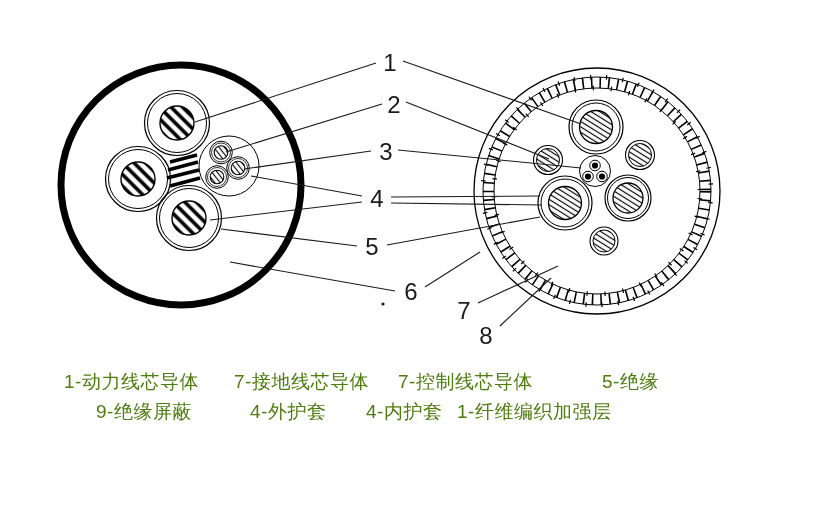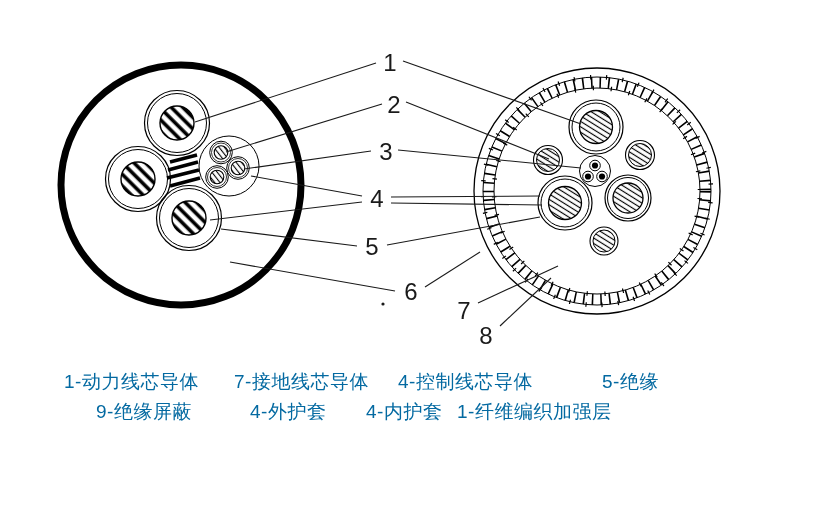--- a/index.html
+++ b/index.html
@@ -7,21 +7,21 @@
     position:relative;width:825px;height:517px;background:#fff;overflow:hidden;
     font-family:"Liberation Sans", sans-serif;color:#111;
   }
   .stage svg{position:absolute;left:0;top:0;}
   .num{
     position:absolute;transform:translate(-50%,-50%);
     font-size:24px;line-height:1;color:#1a1a1a;
     font-family:"Liberation Sans", sans-serif;
   }
   .legend-item{
-    position:absolute;font-size:19px;line-height:1.15;color:#0369a1;
+    position:absolute;font-size:19px;line-height:1.15;color:#4d7c0f;
     white-space:nowrap;letter-spacing:0.5px;
   }
 </style>
 </head>
 <body>
 
 <div class="stage">
 
   <svg width="825" height="517" viewBox="0 0 825 517">
     <defs>
@@ -165,21 +165,21 @@
   <span class="num" style="left:386px;top:152px">3</span>
   <span class="num" style="left:377px;top:199px">4</span>
   <span class="num" style="left:372px;top:247px">5</span>
   <span class="num" style="left:411px;top:292px">6</span>
   <span class="num" style="left:464px;top:311px">7</span>
   <span class="num" style="left:486px;top:336px">8</span>
 
   <div>
     <span class="legend-item" style="left:64px;top:371px">1-动力线芯导体</span>
     <span class="legend-item" style="left:234px;top:371px">7-接地线芯导体</span>
-    <span class="legend-item" style="left:398px;top:371px">4-控制线芯导体</span>
+    <span class="legend-item" style="left:398px;top:371px">7-控制线芯导体</span>
     <span class="legend-item" style="left:602px;top:371px">5-绝缘</span>
     <span class="legend-item" style="left:96px;top:401px">9-绝缘屏蔽</span>
     <span class="legend-item" style="left:250px;top:401px">4-外护套</span>
     <span class="legend-item" style="left:366px;top:401px">4-内护套</span>
     <span class="legend-item" style="left:457px;top:401px">1-纤维编织加强层</span>
   </div>
 
 </div>
 
 </body></html>

